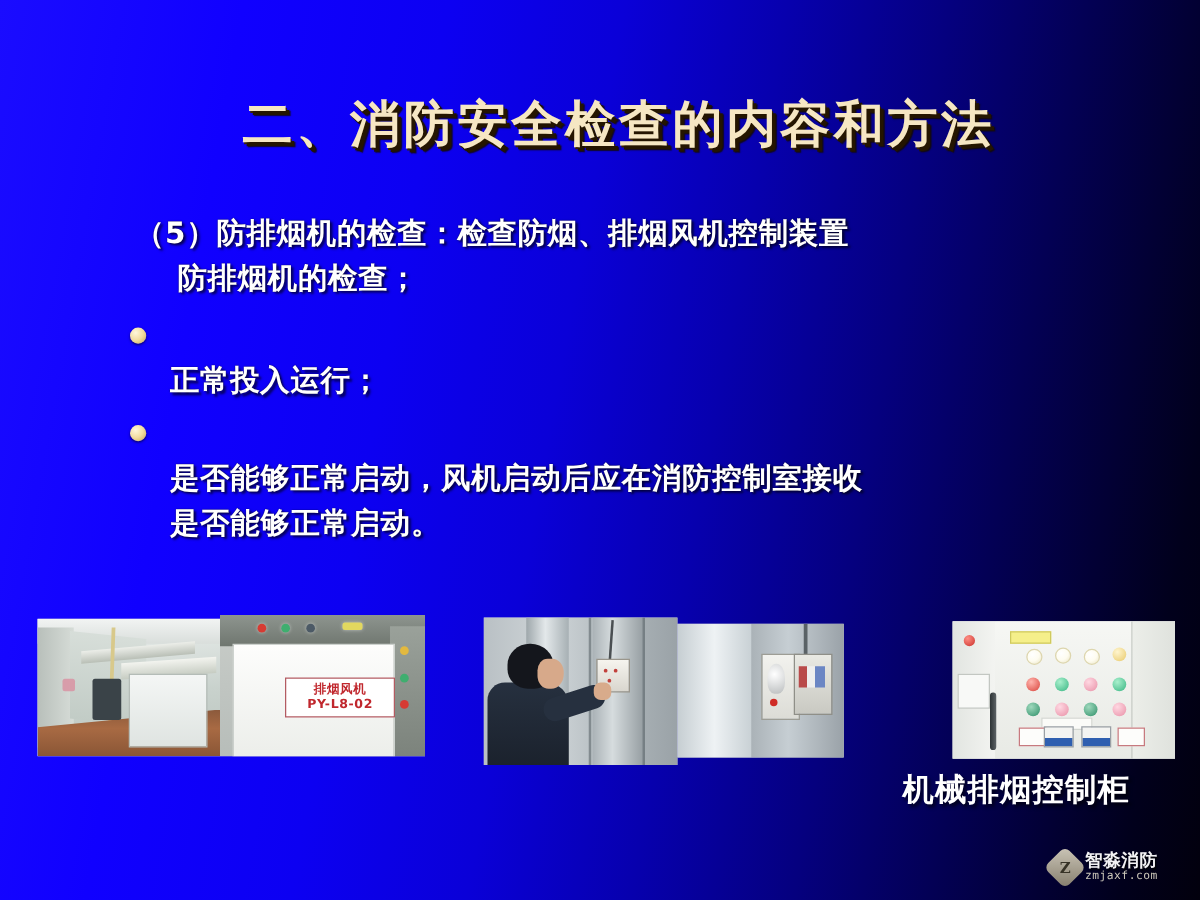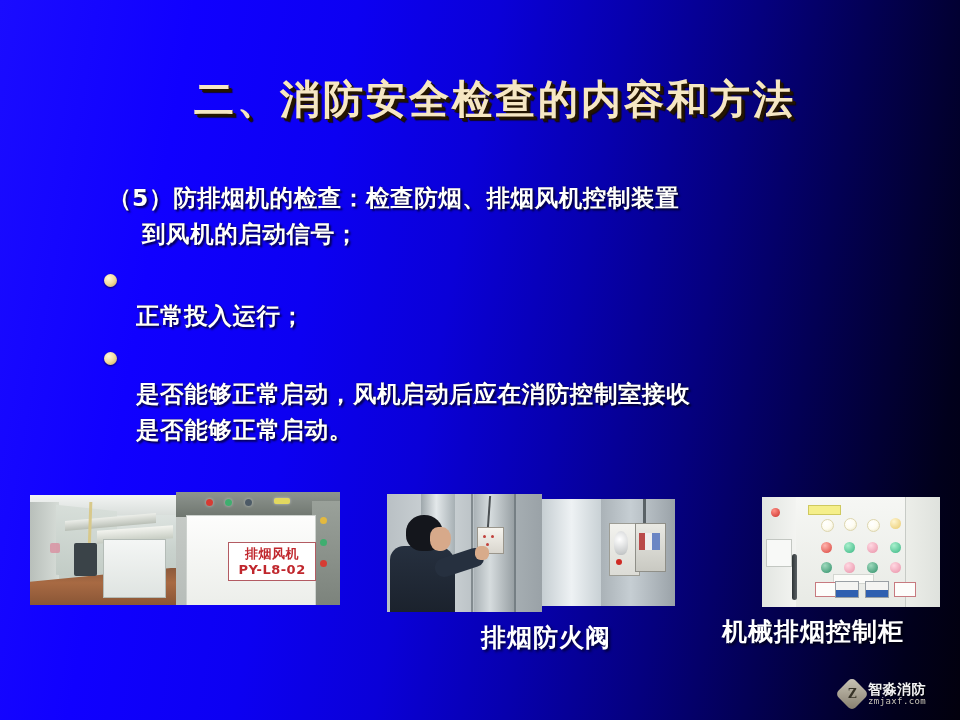--- a/index.html
+++ b/index.html
@@ -48,21 +48,20 @@
     font-size:23.5px;
     line-height:36px;
     letter-spacing:.6px;
     font-weight:600;
     text-shadow:2px 2px 2px rgba(0,0,0,.65), 0 0 1px rgba(0,0,0,.9);
   }
   .para.p-intro{
     padding-left:12px;
     text-indent:0;
     margin-bottom:10px;
-    margin-top:12px;
   }
   .para.p-intro .ln2{display:block;padding-left:34px;}
   .para.bullet{
     padding-left:40px;
     margin-bottom:6px;
   }
   .bullet-dot{
     position:absolute;left:8px;top:12px;
     width:13px;height:13px;border-radius:50%;
     background:radial-gradient(circle at 35% 32%,#fff7dc 0%,#f2dda0 48%,#d9bd72 78%,#9d8343 100%);
@@ -110,21 +109,21 @@
   .fp-bg{position:absolute;inset:0;background:linear-gradient(180deg,#c9cdc9 0%,#b7bdb9 100%);}
   .fp-topbar{position:absolute;left:0;top:0;width:100%;height:22%;
     background:linear-gradient(180deg,#8e958f,#6f766f);}
   .fp-white{position:absolute;left:6%;top:20%;width:78%;height:80%;
     background:linear-gradient(180deg,#fdfdfc,#eceeea);border:1px solid #cdd2ce;}
   .fp-right{position:absolute;right:0;top:8%;width:17%;height:92%;
     background:linear-gradient(180deg,#9aa19a,#7c837c);}
   .fp-label{position:absolute;left:32%;top:44%;width:52%;
     border:1px solid #b35b62;background:#fff;
     padding:3px 0;text-align:center;line-height:1.22;}
-  .fp-label span{display:block;color:#c0272d;font-weight:700;font-size:13px;letter-spacing:.5px;}
+  .fp-label span{display:block;color:#c0272d;font-weight:700;font-size:10px;letter-spacing:.5px;}
   .fp-lamp{position:absolute;border-radius:50%;width:7px;height:7px;box-shadow:0 0 3px rgba(255,255,255,.5);}
   .fp-btn{position:absolute;width:7px;height:7px;border-radius:50%;}
 
   
   .pp-bg{position:absolute;inset:0;background:linear-gradient(90deg,#b9c0c4 0%,#cfd5d8 35%,#aeb6ba 70%,#9aa2a7 100%);}
   .pp-duct1{position:absolute;left:22%;top:0;width:22%;height:100%;
     background:linear-gradient(90deg,#9ea7ab,#e3e8ea 45%,#a7b0b4);}
   .pp-duct2{position:absolute;left:56%;top:0;width:26%;height:100%;
     background:linear-gradient(90deg,#aab2b6,#d6dcde 40%,#98a0a4);}
   .pp-seam{position:absolute;top:0;width:2px;height:100%;background:rgba(60,70,75,.45);}
@@ -227,21 +226,21 @@
 <body>
 
 <div id="slide">
 
   <div id="title">二、消防安全检查的内容和方法</div>
 
   <div id="body">
 
     <div class="para p-intro">
       <span class="ln1">（5）防排烟机的检查：检查防烟、排烟风机控制装置</span>
-      <span class="ln2">到风机的启动信号；</span>
+      <span class="ln2">防排烟机的检查；</span>
     </div>
 
     <div class="para bullet">
       <span class="bullet-dot"></span>
       <br>
       <span>正常投入运行；</span>
     </div>
 
     <div class="para bullet">
       <span class="bullet-dot"></span>
@@ -342,21 +341,20 @@
     <div class="cb-lamp dgreen" style="left:59%;top:59%;"></div>
     <div class="cb-lamp pink" style="left:72%;top:59%;"></div>
 
     <div class="cb-txt"></div>
     <div class="cb-sw" style="left:30%;top:77%;"></div>
     <div class="cb-blue" style="left:41%;top:76%;"></div>
     <div class="cb-blue" style="left:58%;top:76%;"></div>
     <div class="cb-sw" style="left:74%;top:77%;"></div>
   </div>
 
-  <div class="caption" id="cap-2">排烟防火阀</div>
   <div class="caption" id="cap-3">机械排烟控制柜</div>
 
   <div id="watermark">
     <div id="wm-logo">
       <span>Z</span>
     </div>
     <div id="wm-text">
       <div id="wm-cn">智淼消防</div>
       <div id="wm-url">zmjaxf.com</div>
     </div>

